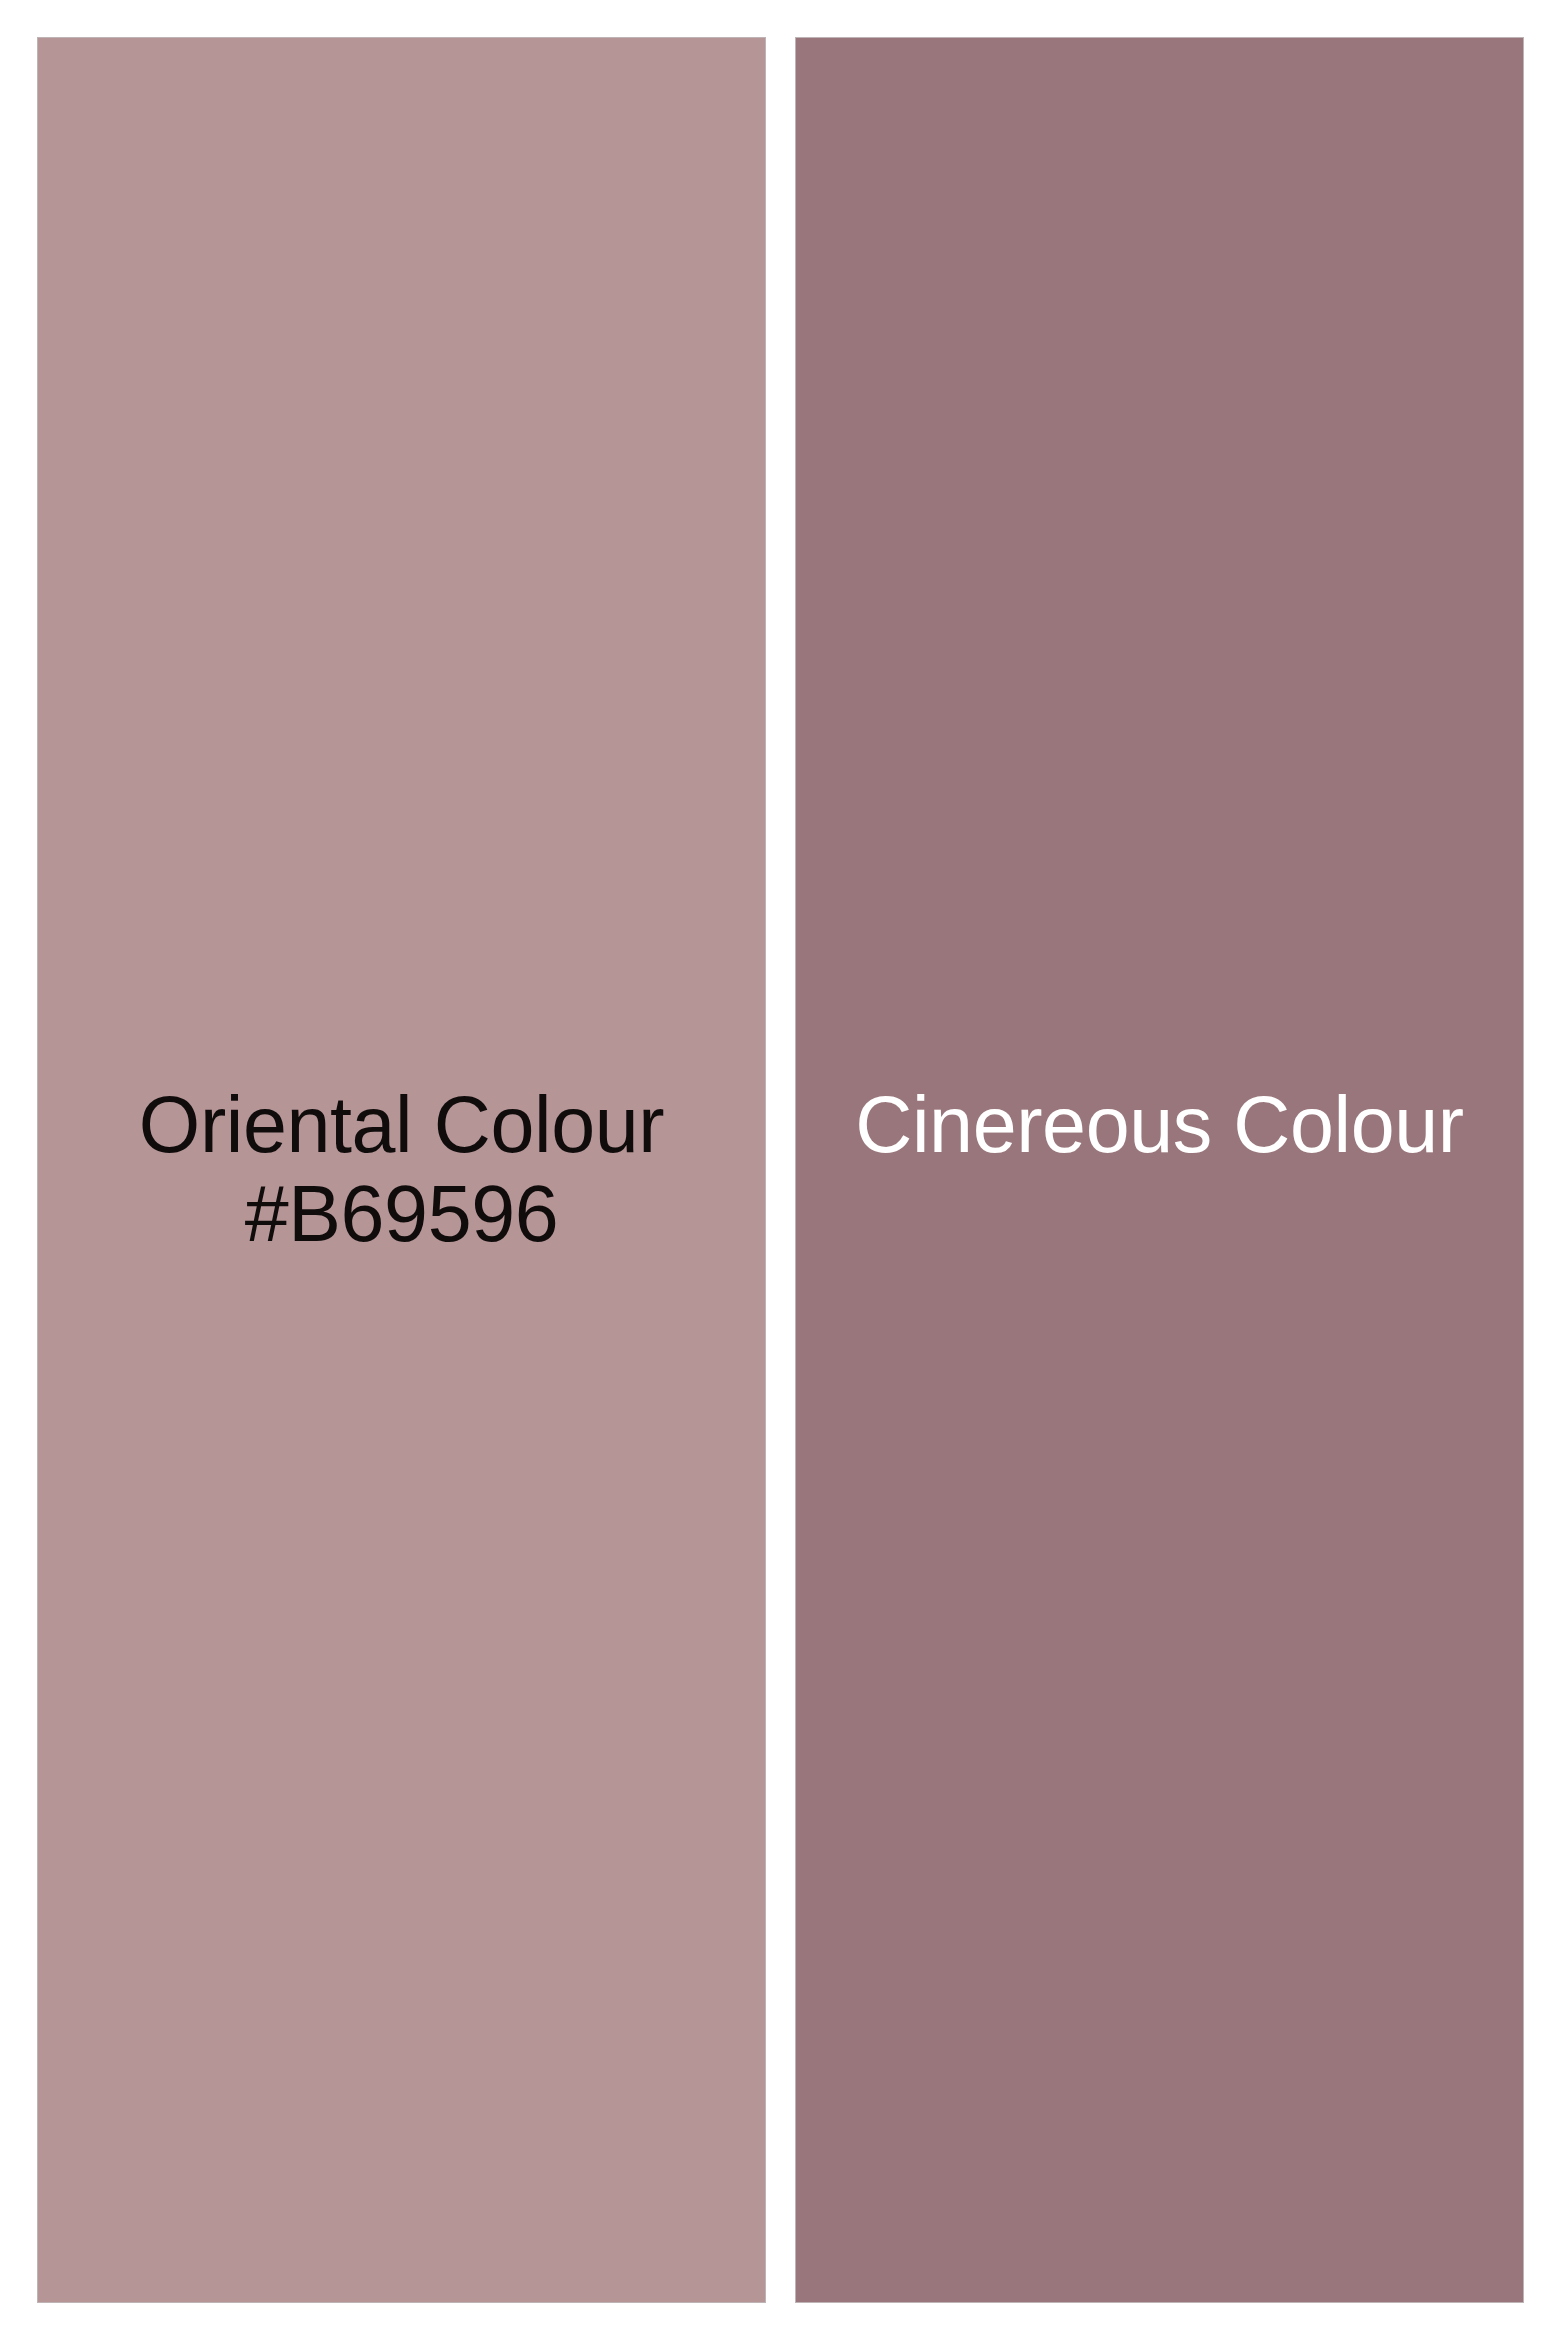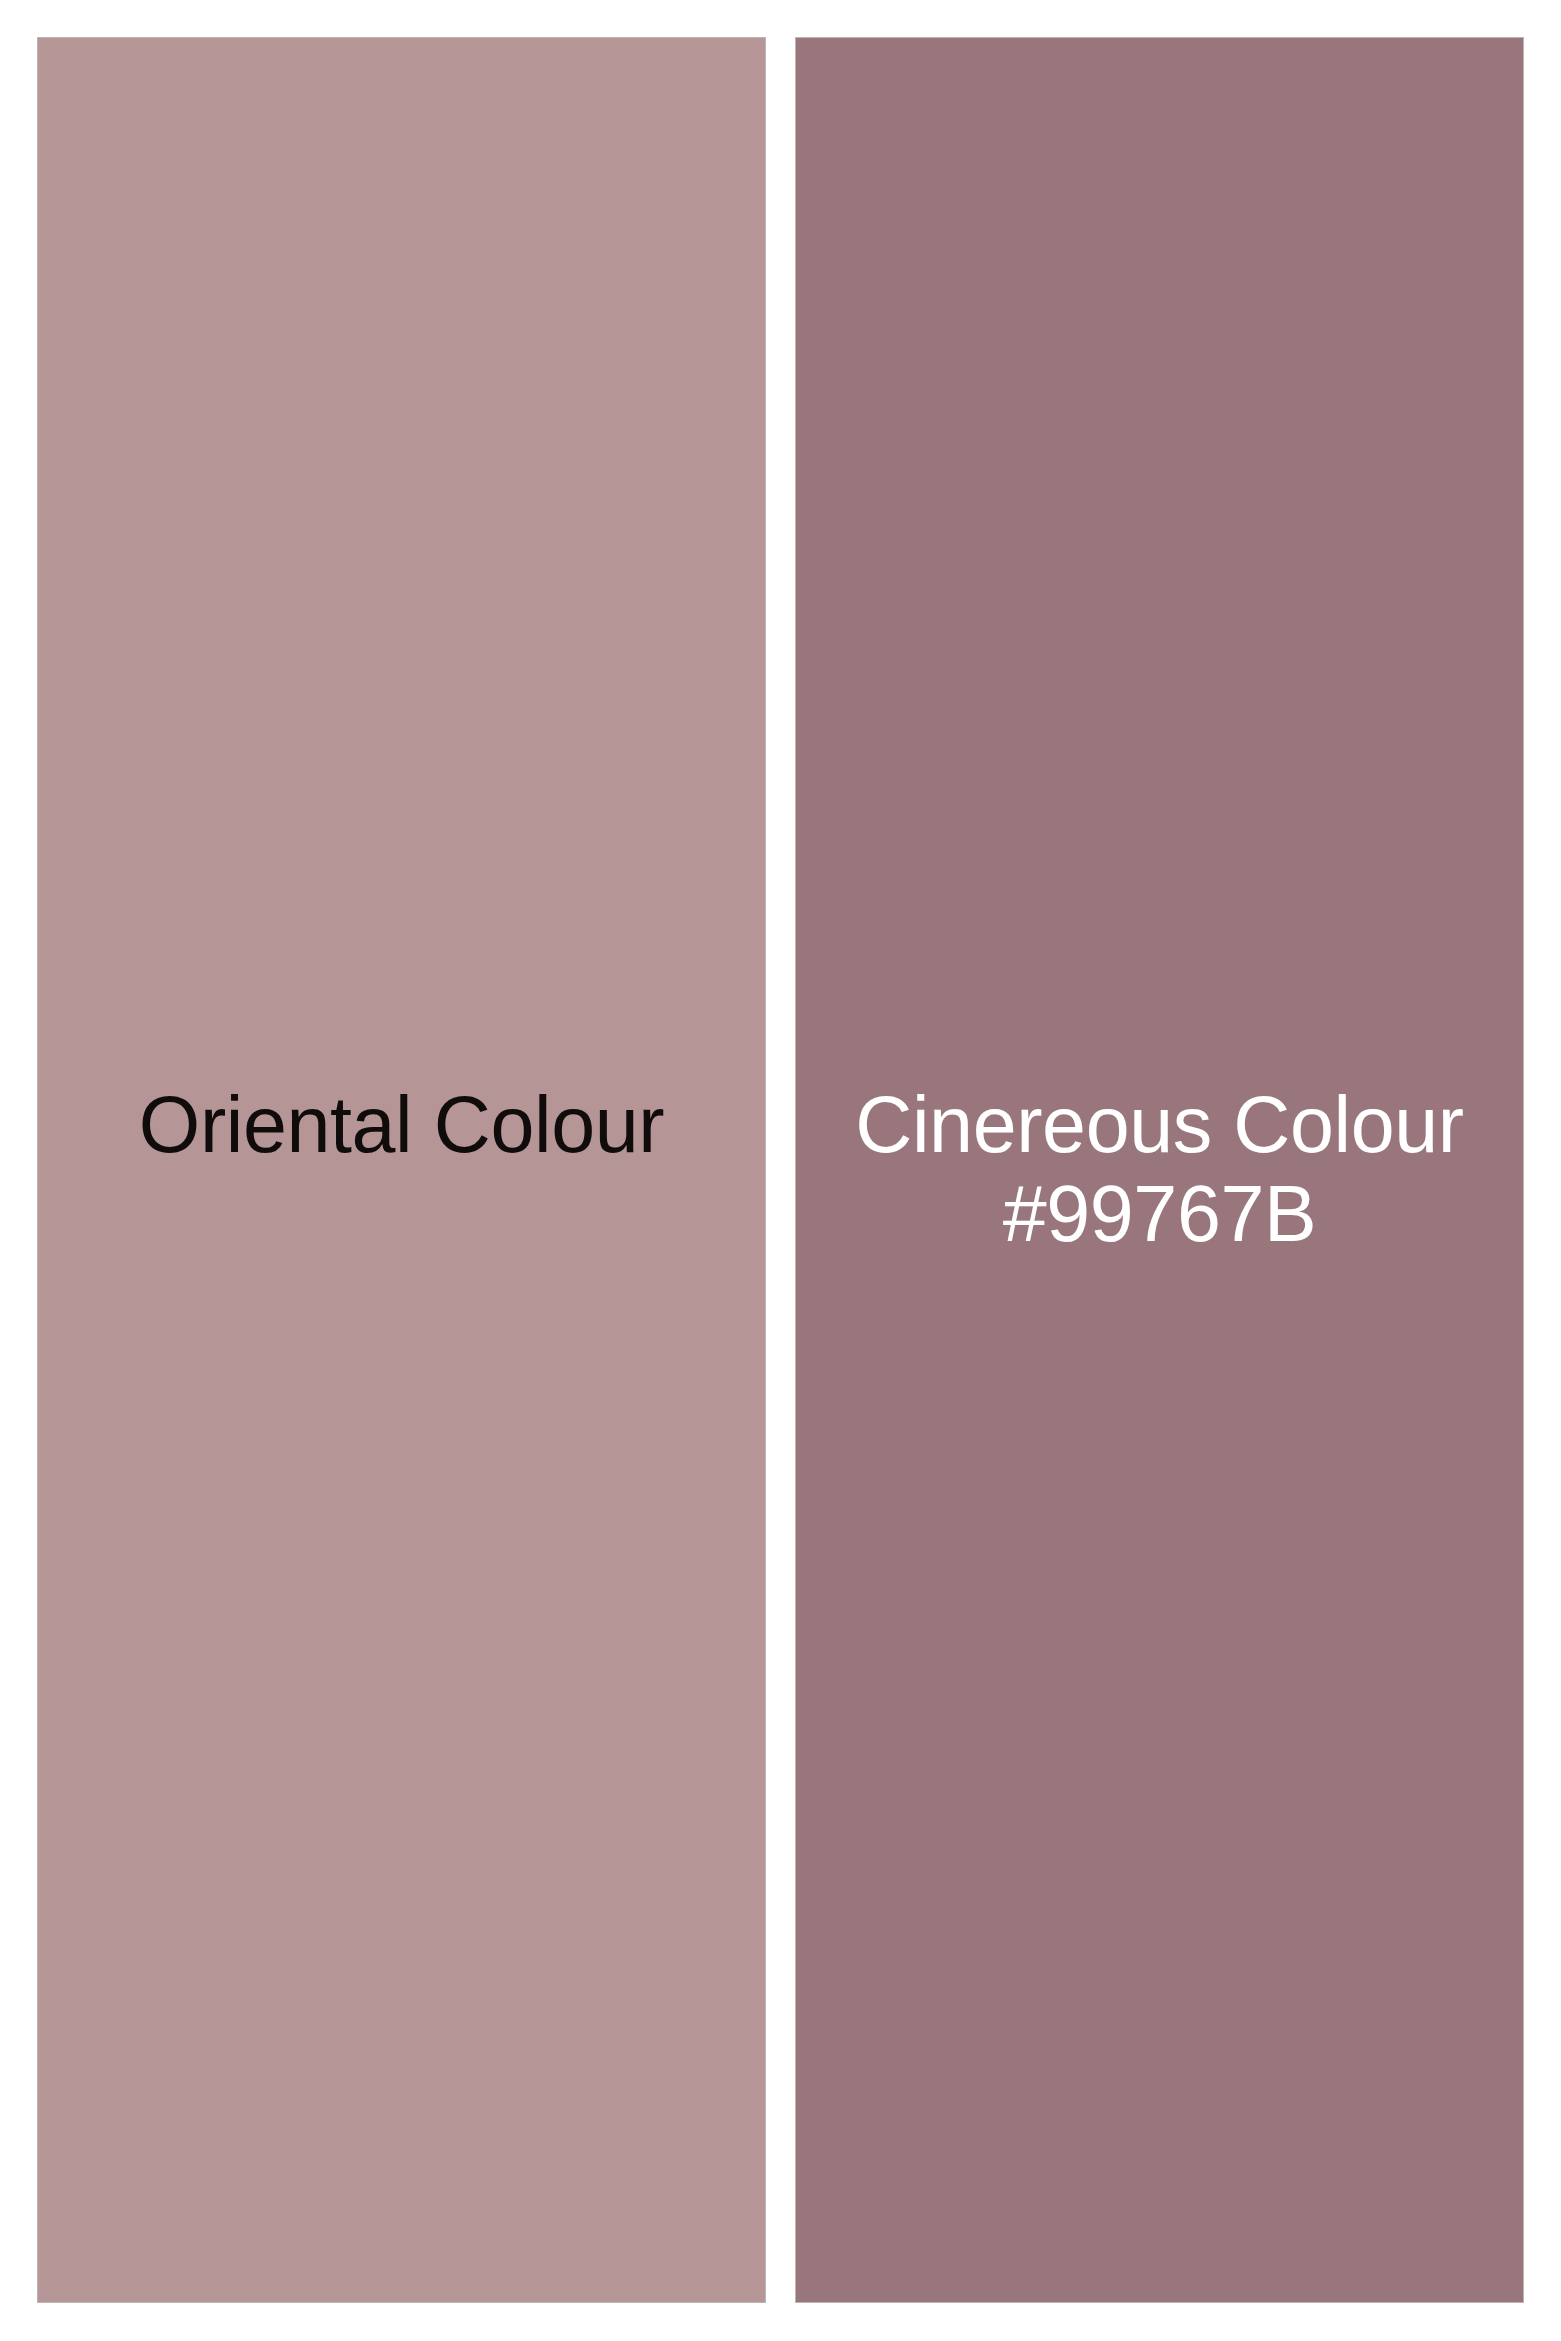--- a/index.html
+++ b/index.html
@@ -65,25 +65,25 @@
 </head>
 <body style="background: rgb(255, 255, 255);">
 
 <div class="canvas">
 
   <div class="swatch-row">
 
     <div class="swatch" id="swatch-oriental" style="background-color: rgb(182, 149, 150); border-color: rgb(190, 180, 182);">
       <div class="swatch-label" style="color: rgb(16, 12, 12);">
         <span class="name">Oriental Colour</span>
+        <span class="hex">#B69596</span>
       </div>
     </div>
 
     <div class="swatch" id="swatch-cinereous" style="background-color: rgb(153, 118, 123); border-color: rgb(190, 180, 182);">
       <div class="swatch-label" style="color: #ffffff;">
         <span class="name">Cinereous Colour</span>
-        <span class="hex">#99767B</span>
       </div>
     </div>
 
   </div>
 </div>
 
 
 </body></html>

